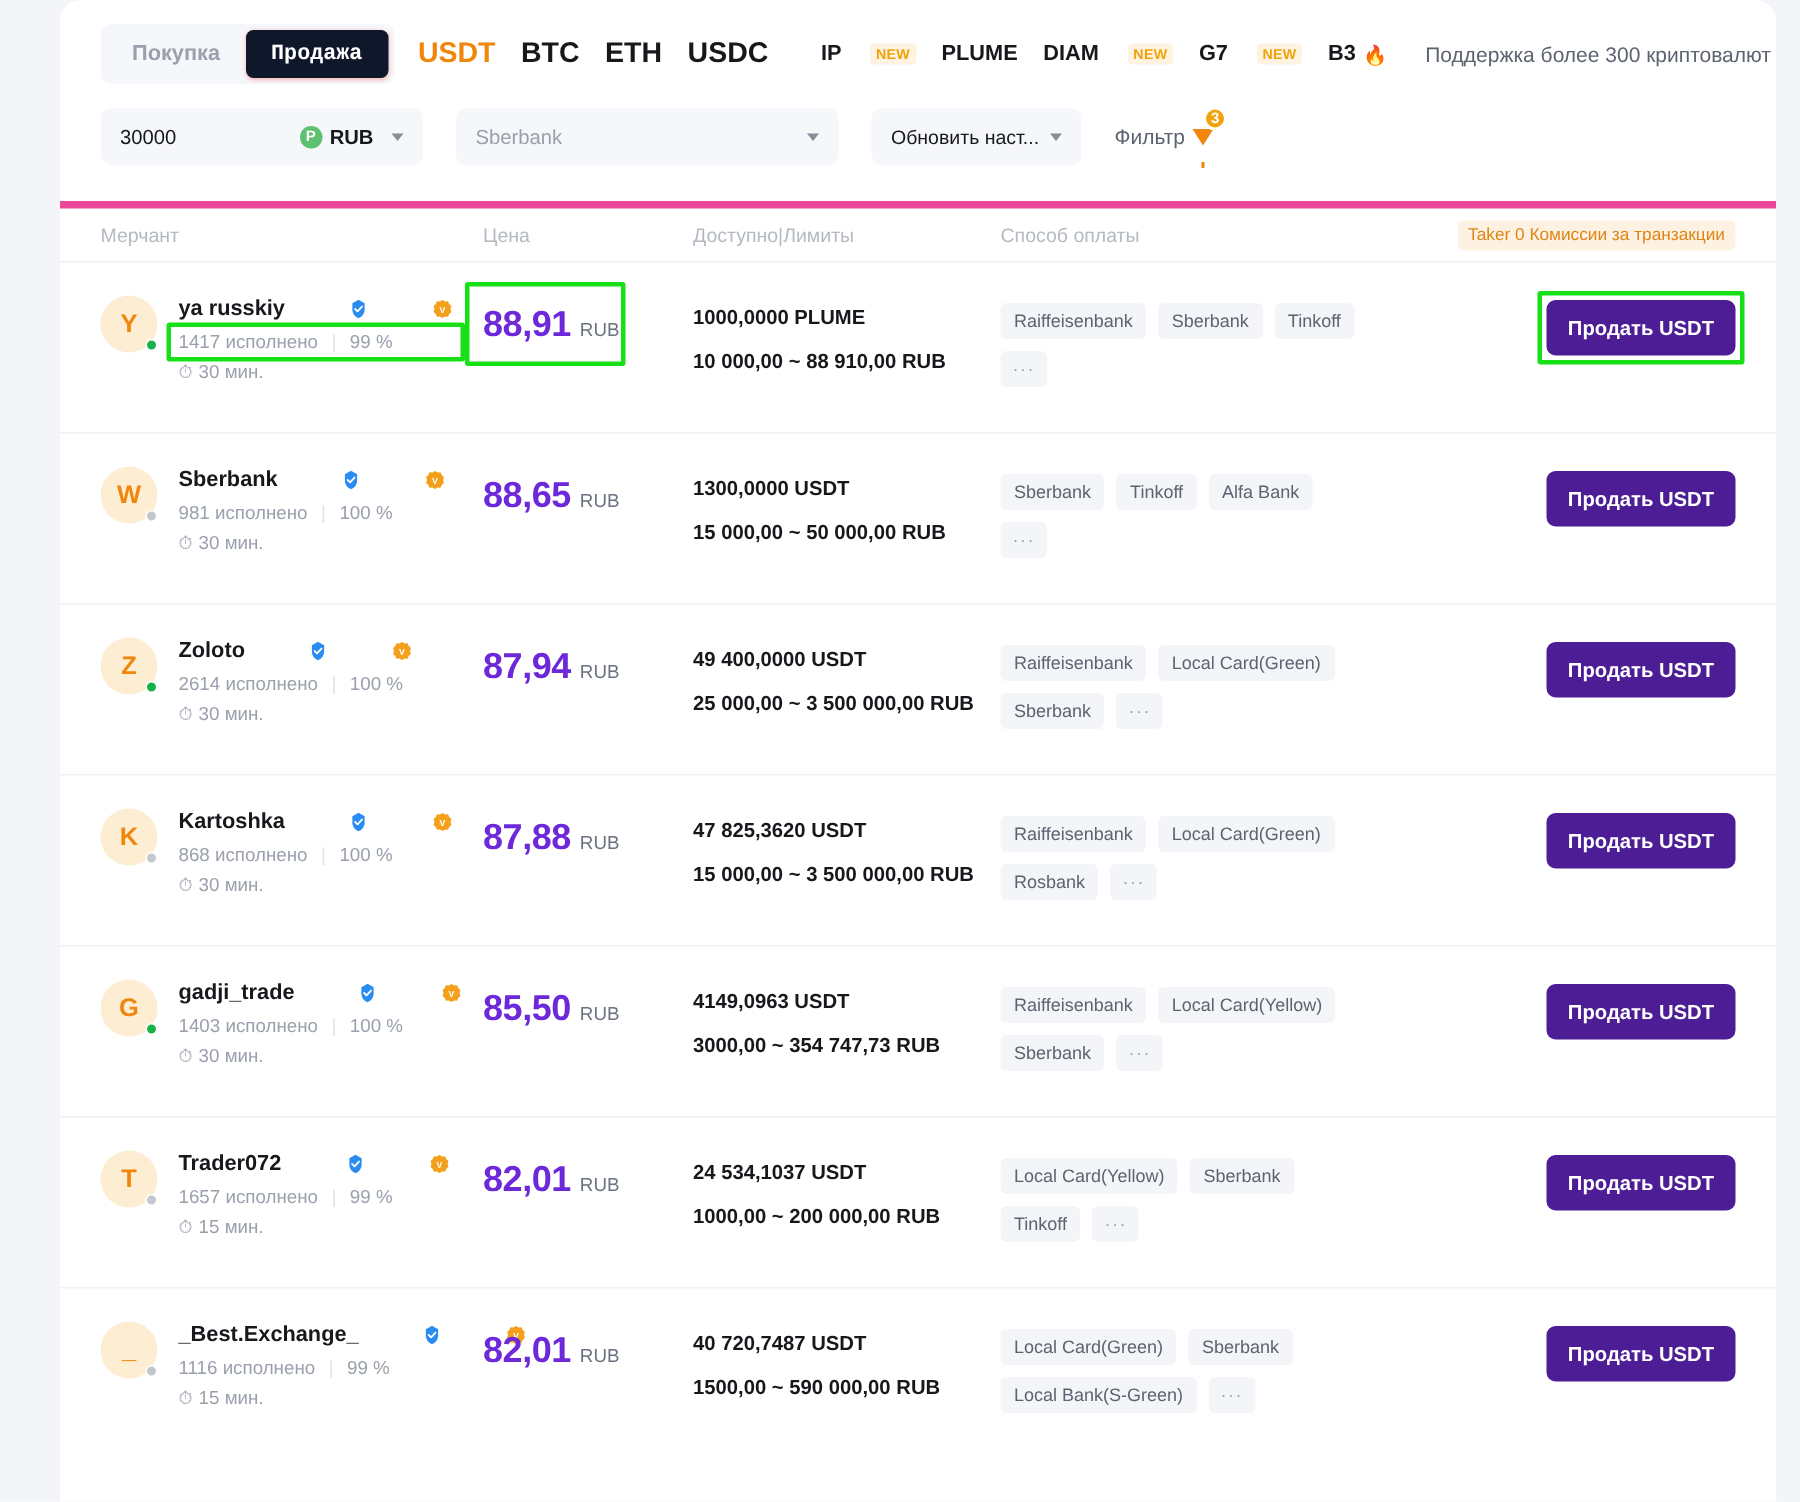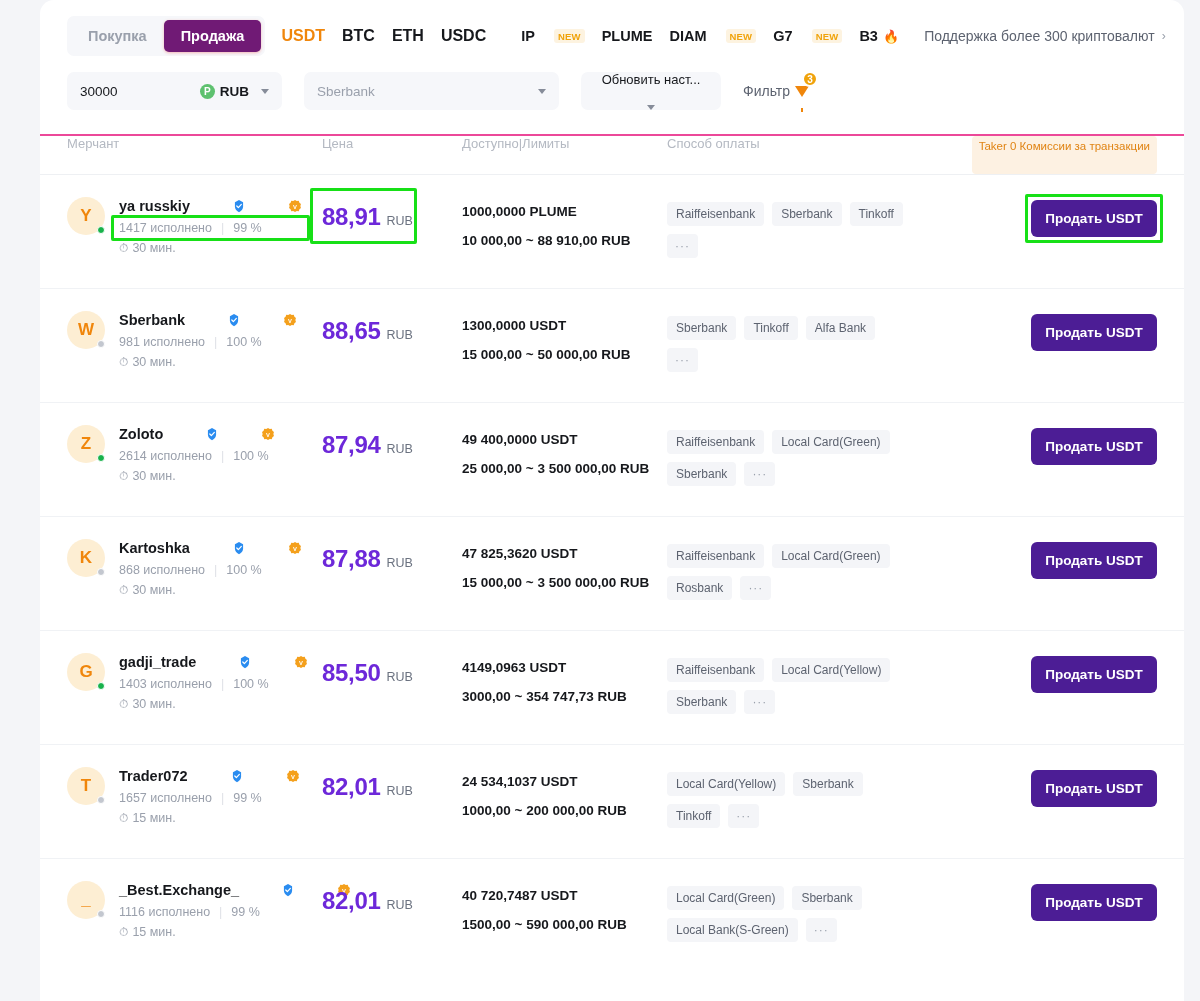--- a/index.html
+++ b/index.html
@@ -37,27 +37,28 @@
   .bs-btn {
     font-size: 14.5px; font-weight: bold;
     padding: 0 17px; height: 32px;
     line-height: 32px;
     border-radius: 5px;
     color: #9aa0ac;
     cursor: pointer;
     white-space: nowrap;
   }
   .bs-btn.active {
-    background: #701a75;
+    background: #0f172a;
     color: #ffffff;
     box-shadow: 0 1px 3px rgba(242,60,60,.35);
+    font-family: Liberation Mono, monospace;
   }
 
   .coin {
-    font-size: 16px; font-weight: bold;
+    font-size: 19px; font-weight: bold;
     color: #16181c;
     margin-right: 17px;
     cursor: pointer;
     white-space: nowrap;
   }
   .coin.sel { color: #f0860b; }
 
   .divider-v {
     width: 1px; height: 18px;
     background: #e3e6eb;
@@ -102,21 +103,21 @@
   .fld {
     display: flex; align-items: center;
     background: #f6f7fa;
     border-radius: 7px;
     height: 38px;
     padding: 0 13px;
     cursor: pointer;
   }
   .fld.amount { width: 215px; margin-right: 22px; }
   .fld.bank   { width: 255px; margin-right: 22px; }
-  .fld.setting{ width: 140px; margin-right: 22px; flex-direction: column; }
+  .fld.setting{ width: 140px; margin-right: 22px; }
 
   .amount-val { font-size: 13.5px; color: #16181c; flex: 1; }
   .cur-icon {
     width: 15px; height: 15px; border-radius: 50%;
     background: #5ec16f; color: #fff;
     font-size: 10px; font-weight: bold;
     display: flex; align-items: center; justify-content: center;
     margin-right: 5px;
   }
   .cur-txt { font-size: 13.5px; font-weight: bold; color: #16181c; margin-right: 12px; }
@@ -152,24 +153,24 @@
     position: absolute; top: -12px; right: -9px;
     width: 16px; height: 16px; border-radius: 50%;
     background: #f0a30b; color: #fff;
     font-size: 10px; font-weight: bold;
     display: flex; align-items: center; justify-content: center;
     border: 2px solid #fff;
   }
 
   
   .thead {
-    display: flex; 
+    display: flex; align-items: center;
     height: 40px;
-    border-top: 2px solid #ec4899;
-    padding: 0 27px;
+    border-top: 5px solid #ec4899;
+    padding: 13px 27px;
     position: relative;
   }
   .th { font-size: 13px; color: #b4b9c2; }
   .c-merch { width: 255px; }
   .c-price { width: 140px; }
   .c-avail { width: 205px; }
   .c-pay   { width: 245px; }
   .c-act   { flex: 1; display: flex; justify-content: flex-end; }
   .taker {
     font-size: 11.5px; color: #e08414;

